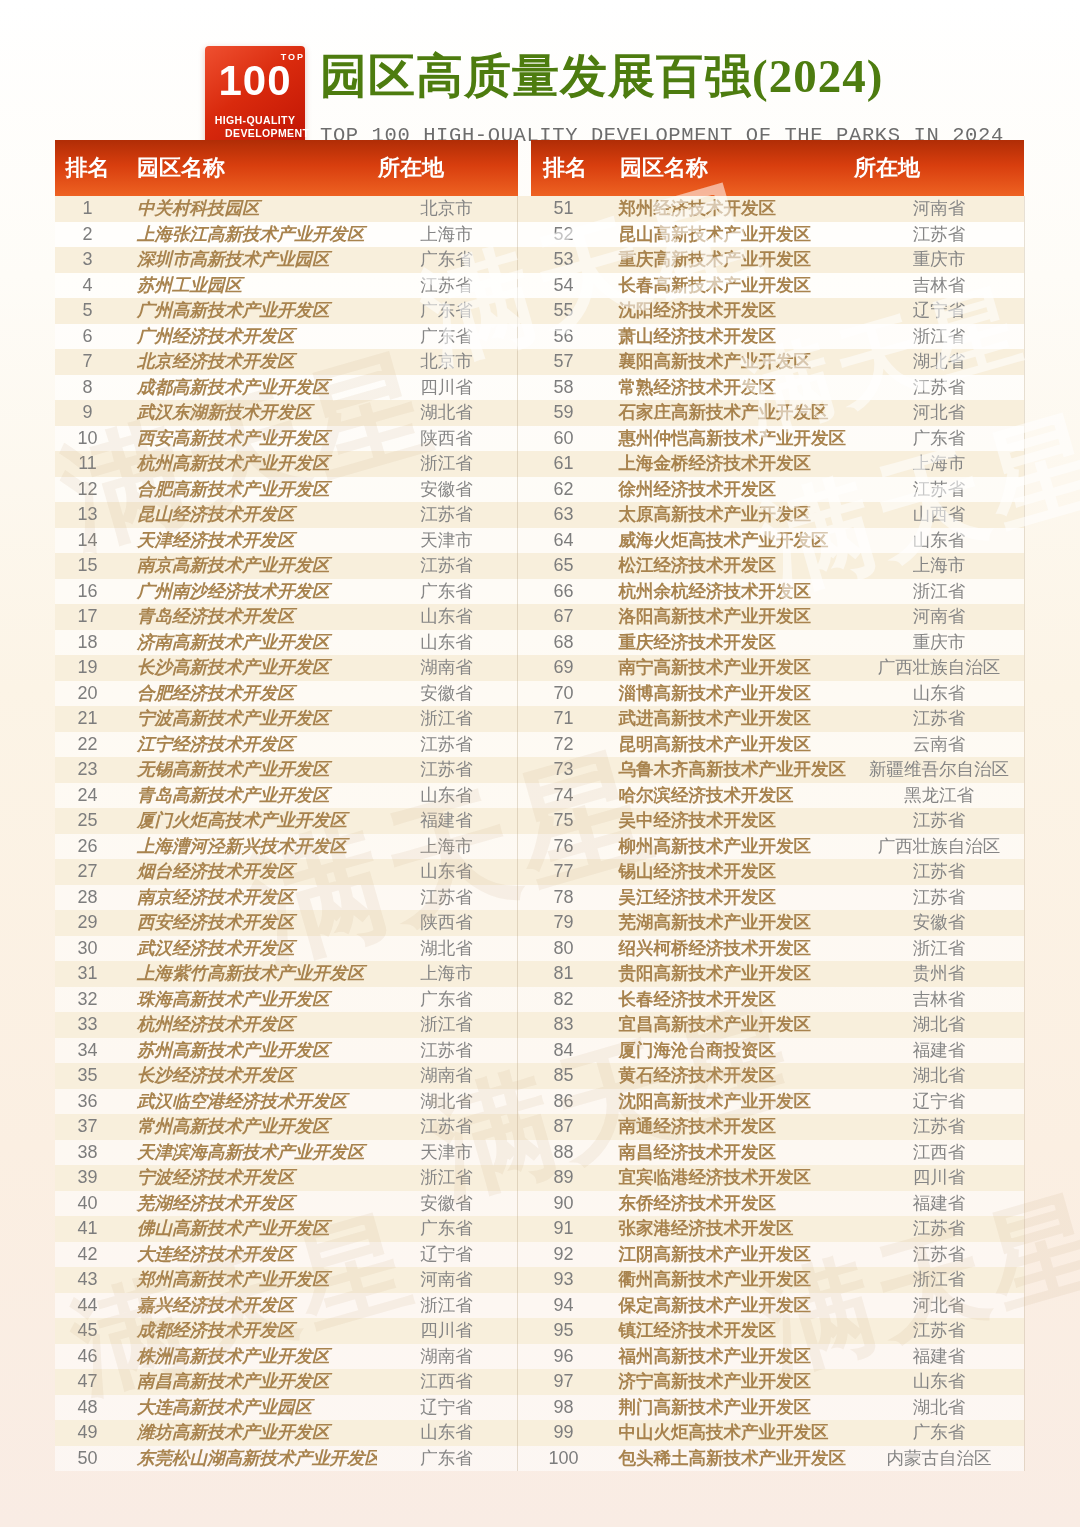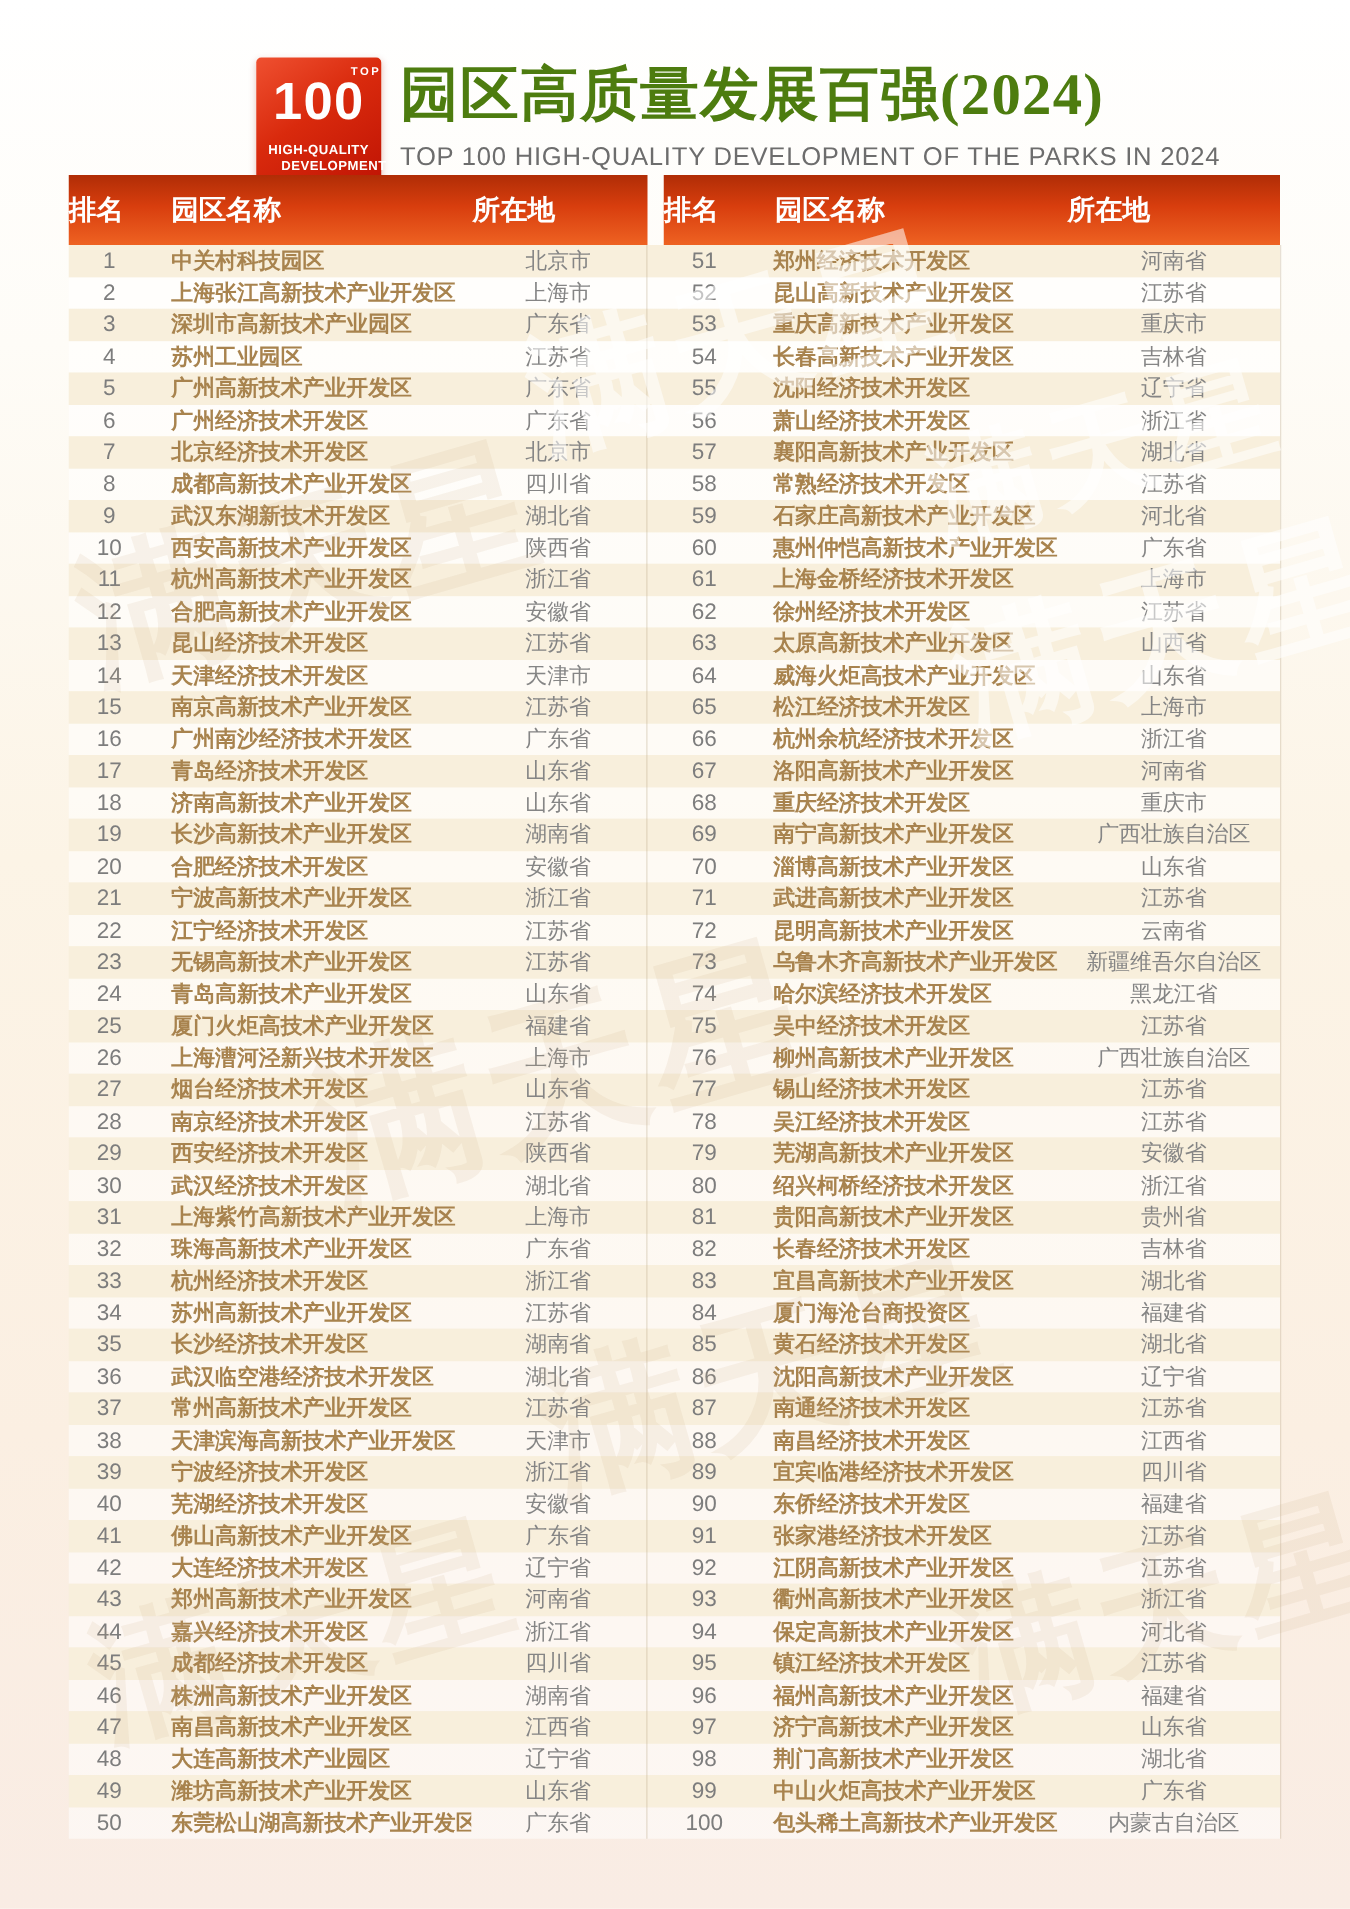--- a/index.html
+++ b/index.html
@@ -26,49 +26,49 @@
     font-family:"Liberation Sans","DejaVu Sans",sans-serif;}
   .badge-l1{font-size:10.5px;font-weight:700;line-height:13px;margin-top:14px;letter-spacing:0.4px;}
   .badge-l2{font-size:10.5px;font-weight:700;line-height:13px;letter-spacing:0.4px;margin-left:20px;}
   .badge-year{font-size:9px;font-weight:400;line-height:12px;margin-top:3px;letter-spacing:2px;}
   .titles{position:absolute;left:320px;top:50px;width:720px;}
   .title-cn{
     margin:0;font-family:"Liberation Serif","DejaVu Serif",serif;
     font-size:47px;font-weight:800;color:#4d7c0f;line-height:52px;letter-spacing:1px;
   }
   .title-en{
-    margin-top:12px;font-family:Liberation Sans, sans-serif;
+    margin-top:22px;font-family:Liberation Mono, monospace;
     font-size:20.5px;color:#6d6d6d;letter-spacing:0.6px;
   }
   
   .tbl{position:absolute;left:55px;top:140px;width:969px;z-index:2;}
   .thead{display:flex;height:56px;}
   .thead-half{
     background:linear-gradient(180deg,#b02d06 0%,#d83e0e 45%,#ee6222 100%);
     display:grid;align-items:center;color:#ffffff;font-weight:700;font-size:22px;
   }
   .thead-half.lft{width:463px;grid-template-columns:65px 1fr 140px;}
   .thead-half.rgt{width:493px;grid-template-columns:68px 1fr 170px;}
   .thead-gap{width:13px;background:transparent;}
-  .th-rank{text-align:left;}
+  .th-rank{text-align:center;}
   .th-name{text-align:left;}
   .thead-half.lft .th-name{padding-left:17px;}
   .thead-half.rgt .th-name{padding-left:21px;}
   .th-loc{text-align:left;}
   .tbody{width:969px;border-right:1px solid rgba(180,160,130,0.30);}
   .trow{
     display:grid;height:25.5px;align-items:center;
     grid-template-columns:65px 1fr 140px 13px 68px 1fr 170px;
   }
   .trow:nth-child(odd){background:#f8efdc;}
   .trow:nth-child(even){background:rgba(255,255,255,0.55);}
   .cell{font-size:17.5px;line-height:25.5px;white-space:nowrap;overflow:hidden;}
   .c-rank{text-align:center;color:#7d7d7d;font-size:18px;}
   .c-name{text-align:left;color:#a8834e;font-weight:700;}
-  .c-name.l{padding-left:17px;}
+  .c-name.l{padding-left:17px;font-style:italic;}
   .c-name.r{padding-left:21px;}
   .c-loc{text-align:center;color:#858585;}
   .c-gap{border-left:1px solid rgba(180,160,130,0.35);height:25.5px;}
 </style>
 </head>
 <body>
 
 <div class="page">
 
   <div class="wm wm-b" style="left:420px;top:200px;font-size:110px;">满天星</div>

